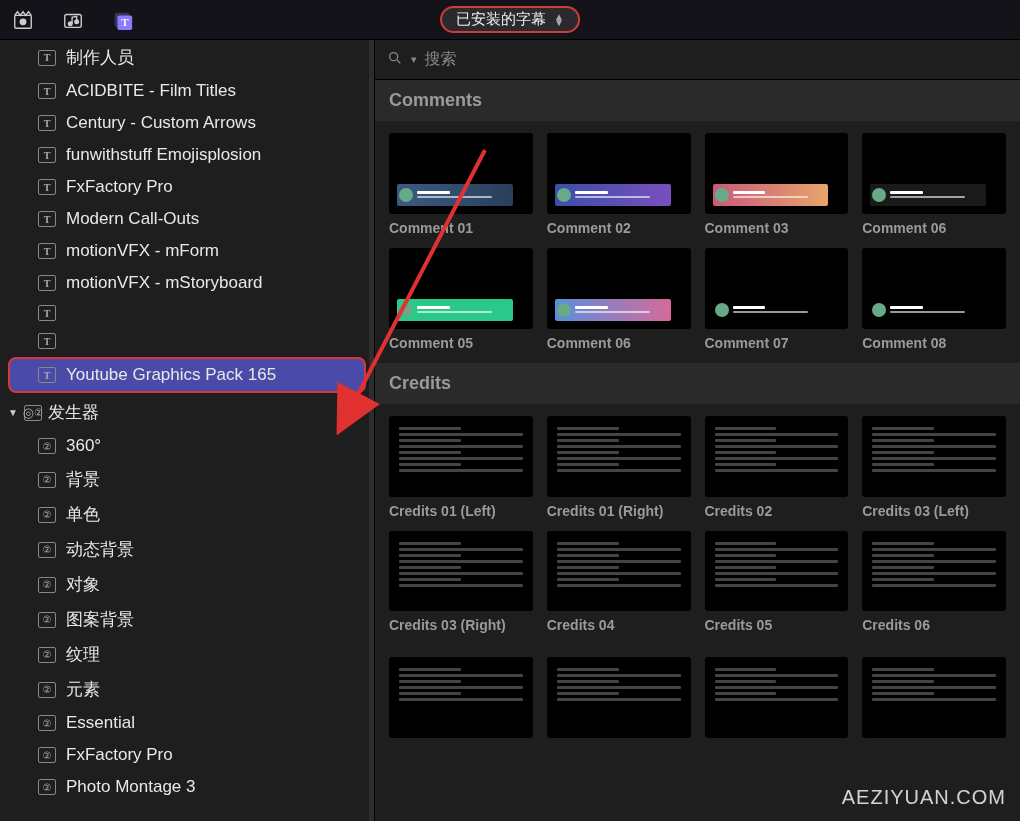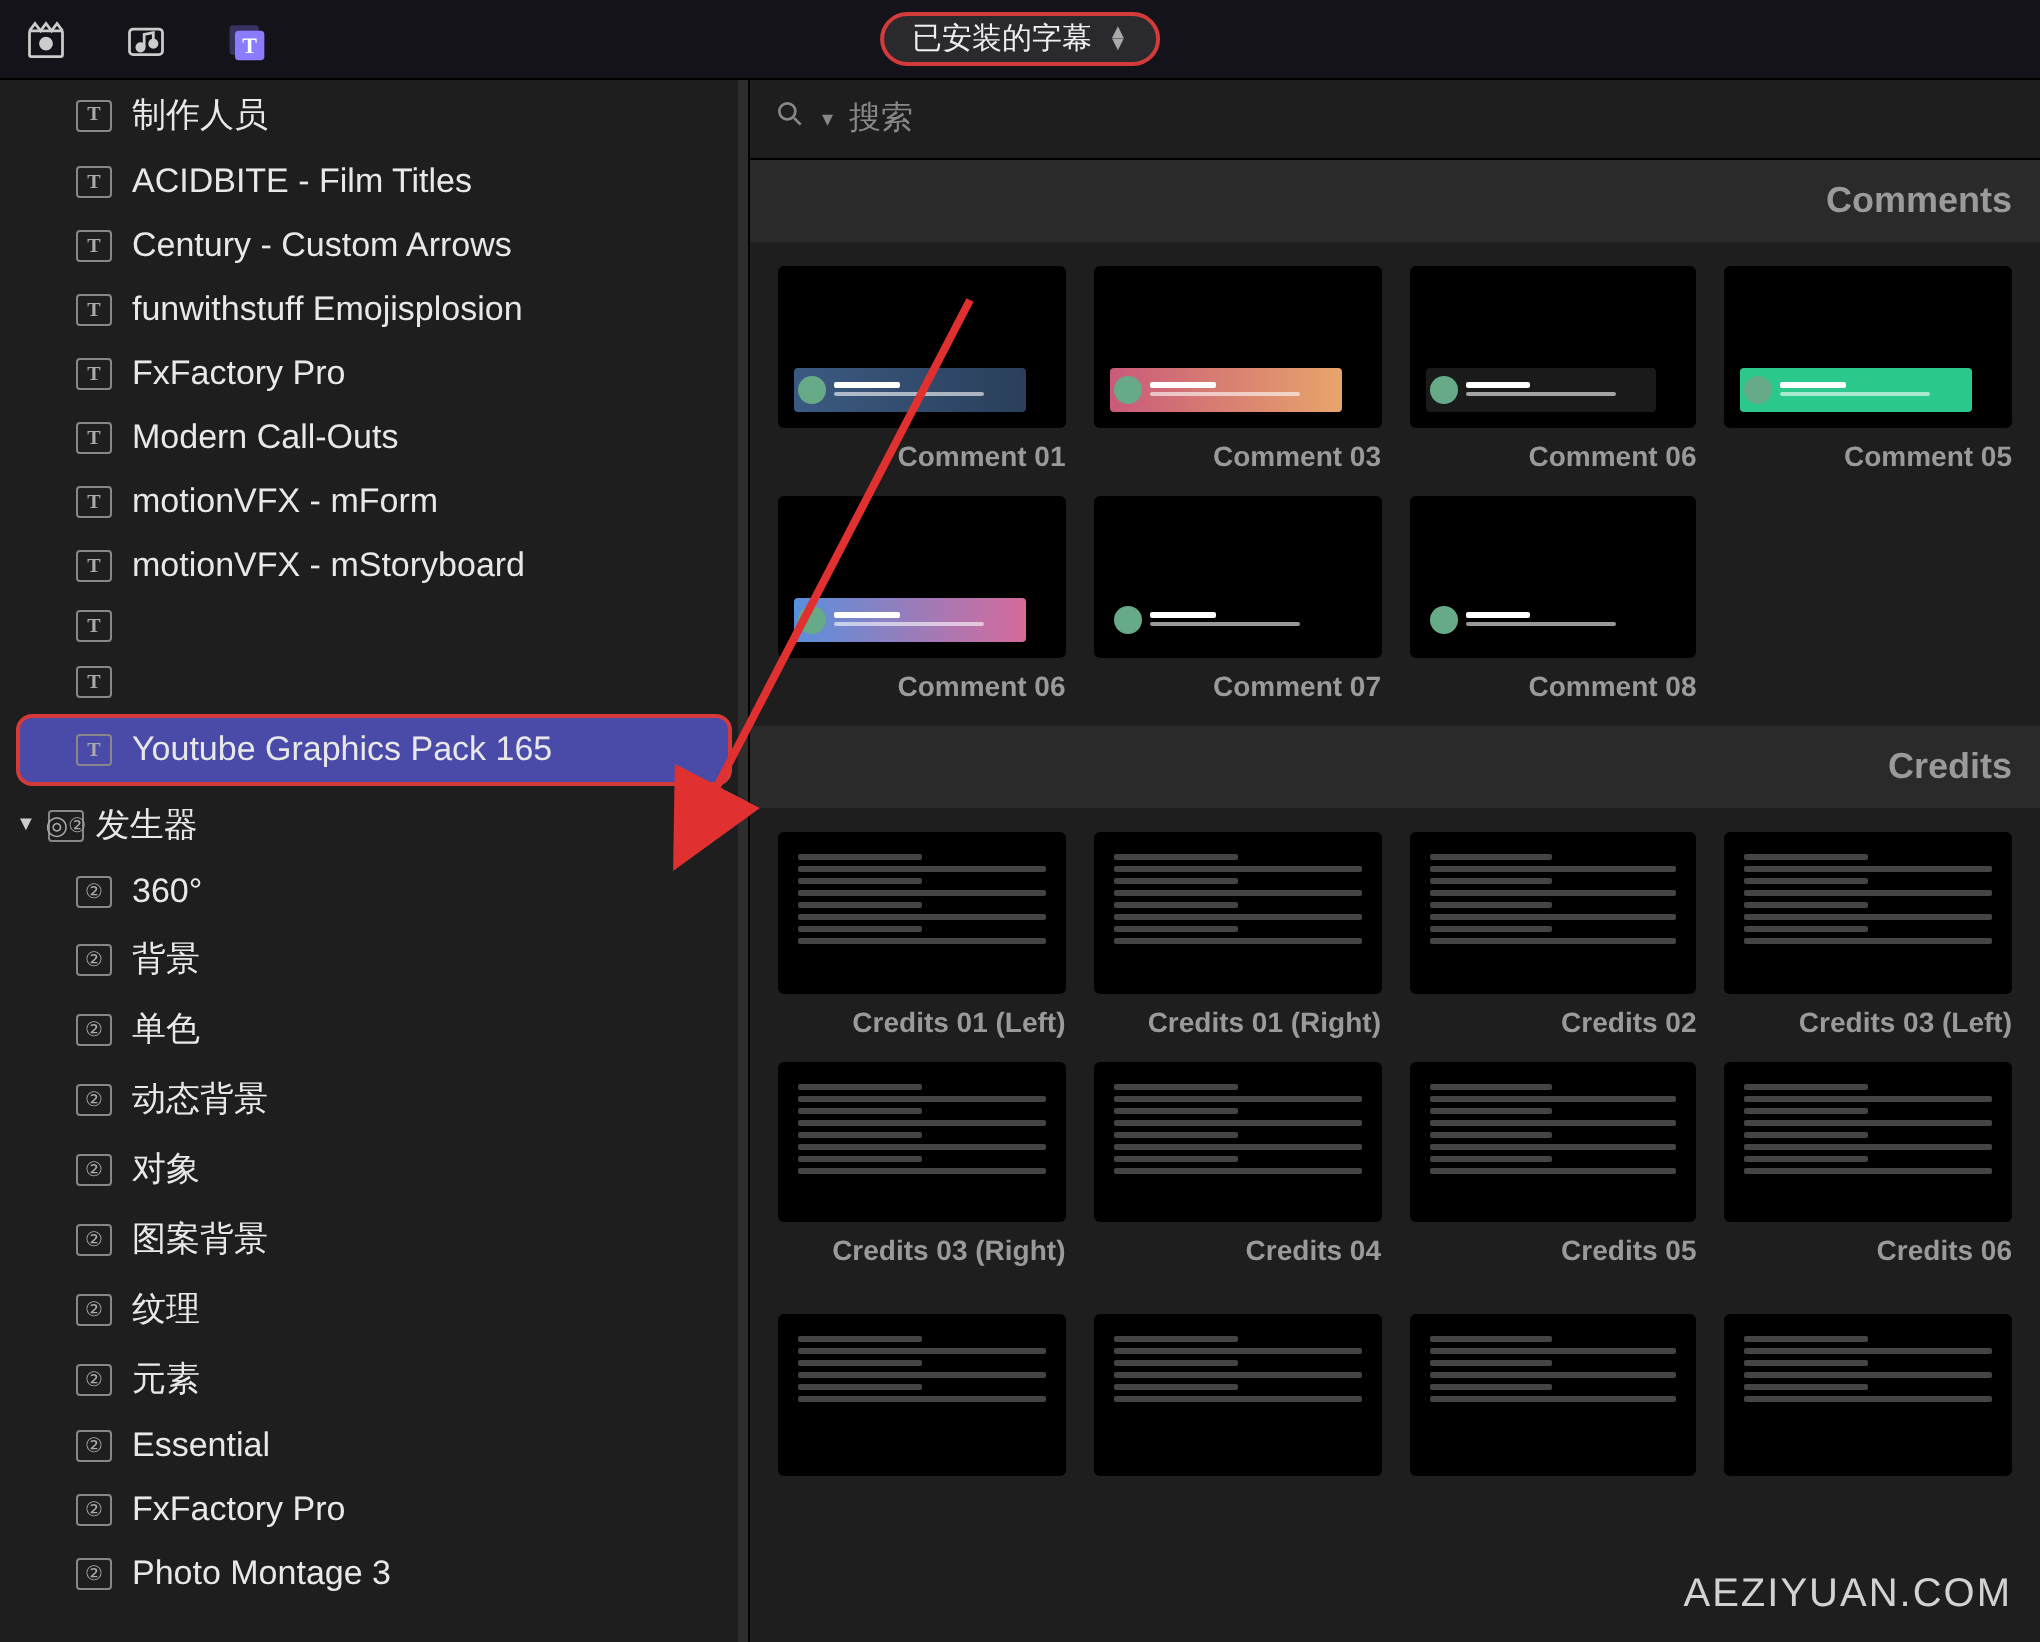--- a/index.html
+++ b/index.html
@@ -85,21 +85,21 @@
 .g-icon::before { content: "◎"; font-size: 13px; }
 .content { flex: 1; background: #1e1e1e; overflow-y: hidden; }
 .searchbar {
   height: 40px; background: #1e1e1e;
   border-bottom: 1px solid #000;
   display: flex; align-items: center;
   padding: 0 12px; gap: 8px;
   color: #888; font-size: 16px;
 }
 .search-icon svg { width: 16px; height: 16px; }
-.grid-area { padding: 0; text-align: right; }
+.grid-area { padding: 0; }
 .section-header {
   background: #2a2a2a;
   padding: 10px 14px;
   font-size: 18px; font-weight: 600;
   color: #9a9a9a;
 }
 .grid {
   display: grid;
   grid-template-columns: repeat(4, 1fr);
   gap: 12px 14px;
@@ -296,20 +296,32 @@
                 <div class="tx">
                   <div class="l1"></div>
                   <div class="l2"></div>
                 </div>
               </div>
             </div>
             <div class="tile-label">Comment 01</div>
           </div>
           <div class="tile">
             <div class="thumb">
+              <div class="caption-bar" style="background:linear-gradient(90deg,#3a4fa8,#7a4fbf)">
+                <div class="av"></div>
+                <div class="tx">
+                  <div class="l1"></div>
+                  <div class="l2"></div>
+                </div>
+              </div>
+            </div>
+            <div class="tile-label">Comment 02</div>
+          </div>
+          <div class="tile">
+            <div class="thumb">
               <div class="caption-bar" style="background:linear-gradient(90deg,#c95a7a,#e8a56a)">
                 <div class="av"></div>
                 <div class="tx">
                   <div class="l1"></div>
                   <div class="l2"></div>
                 </div>
               </div>
             </div>
             <div class="tile-label">Comment 03</div>
           </div>

